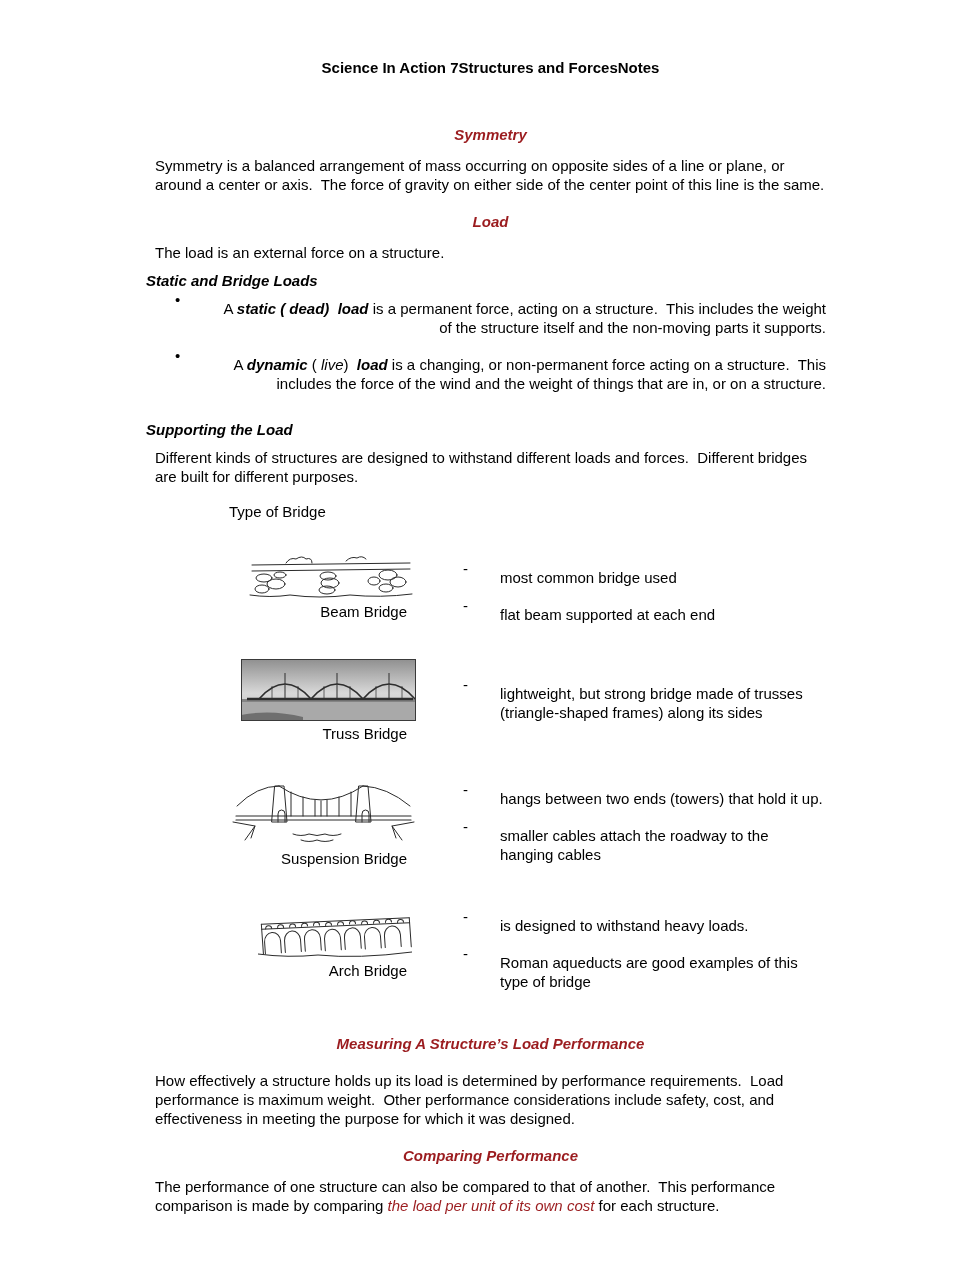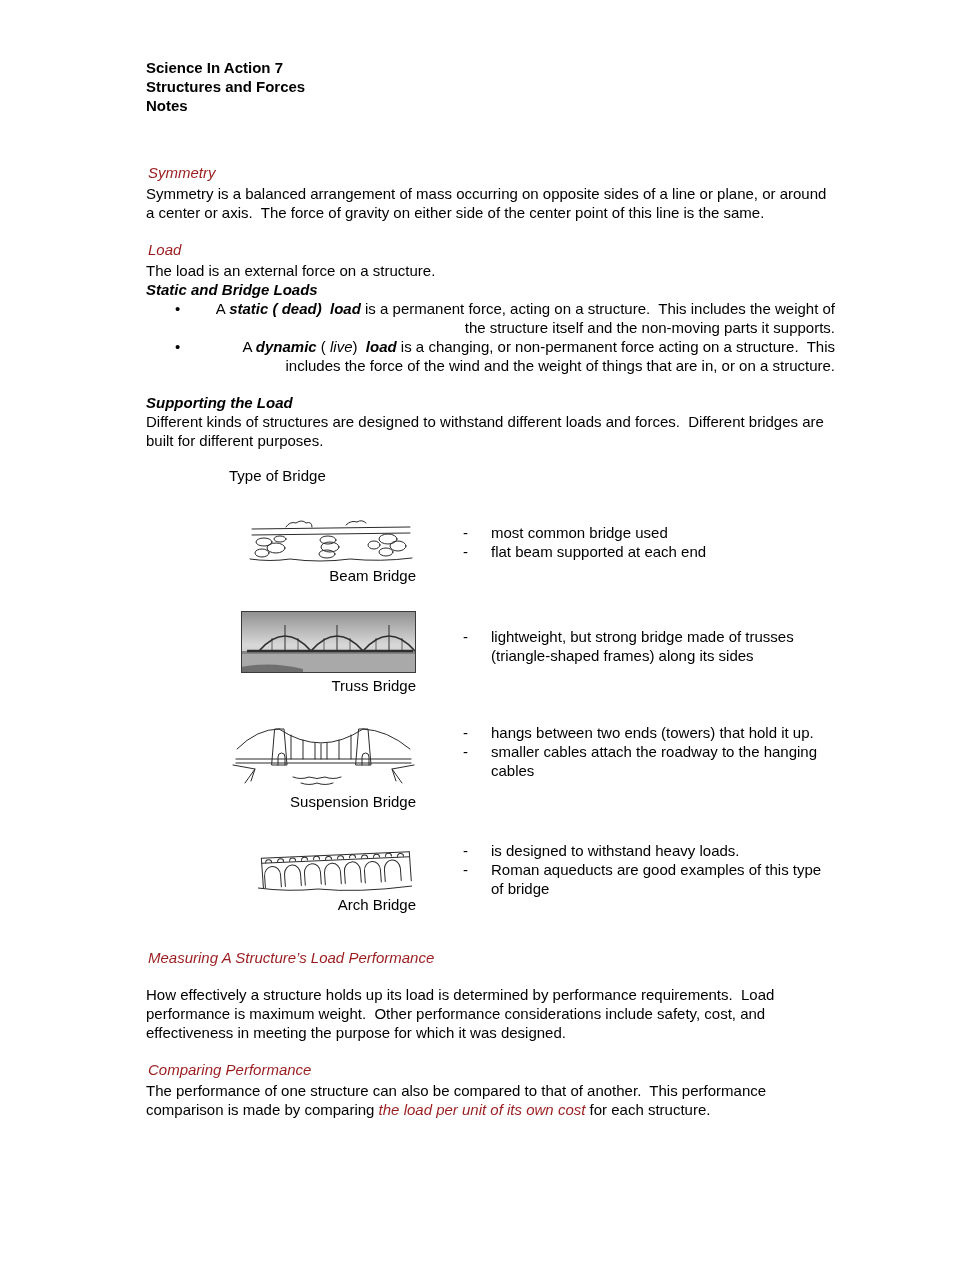--- a/index.html
+++ b/index.html
@@ -2,24 +2,24 @@
 <html><head>
 <meta charset="utf-8">
 <style>
   html,body{margin:0;padding:0;background:#e8e8e8;}
   .page{
     width:979px;height:1266px;margin:0 auto;background:#ffffff;
     font-family:"Liberation Sans","DejaVu Sans",sans-serif;
     font-size:15px;line-height:19px;color:#000;
     box-sizing:border-box;padding:58px 144px 40px 146px;overflow:hidden;
   }
-  .hdr{display:flex;justify-content:space-between;font-weight:bold;flex-direction:column;}
-  .sec-title{color:#9b1c1f;font-weight:normal;font-style:italic;margin:2px;}
+  .hdr{display:flex;justify-content:center;font-weight:bold;}
+  .sec-title{color:#9b1c1f;font-weight:bold;font-style:italic;margin:12px;text-align:center;}
   .sub-title{font-weight:bold;font-style:italic;margin:0;}
-  p{margin:0;white-space:pre-wrap;}
+  p{margin:9px;white-space:pre-wrap;}
   .bi{font-weight:bold;font-style:italic;}
   .it{font-style:italic;}
   .redit{color:#9b1c1f;font-style:italic;}
   .mt48{margin-top:48px;} .mt18{margin-top:18px;}
   .b-row{display:flex;padding-left:29px;}
   .b-row .mk{width:25px;flex:0 0 25px;}
   .b-row .txt{flex:1;text-align:right;}
   .bridge-label{margin:16px 0 30px 83px;}
   .brow{display:flex;margin-bottom:26px;}
   .brow .left{width:270px;flex:0 0 270px;display:flex;flex-direction:column;align-items:flex-end;}

